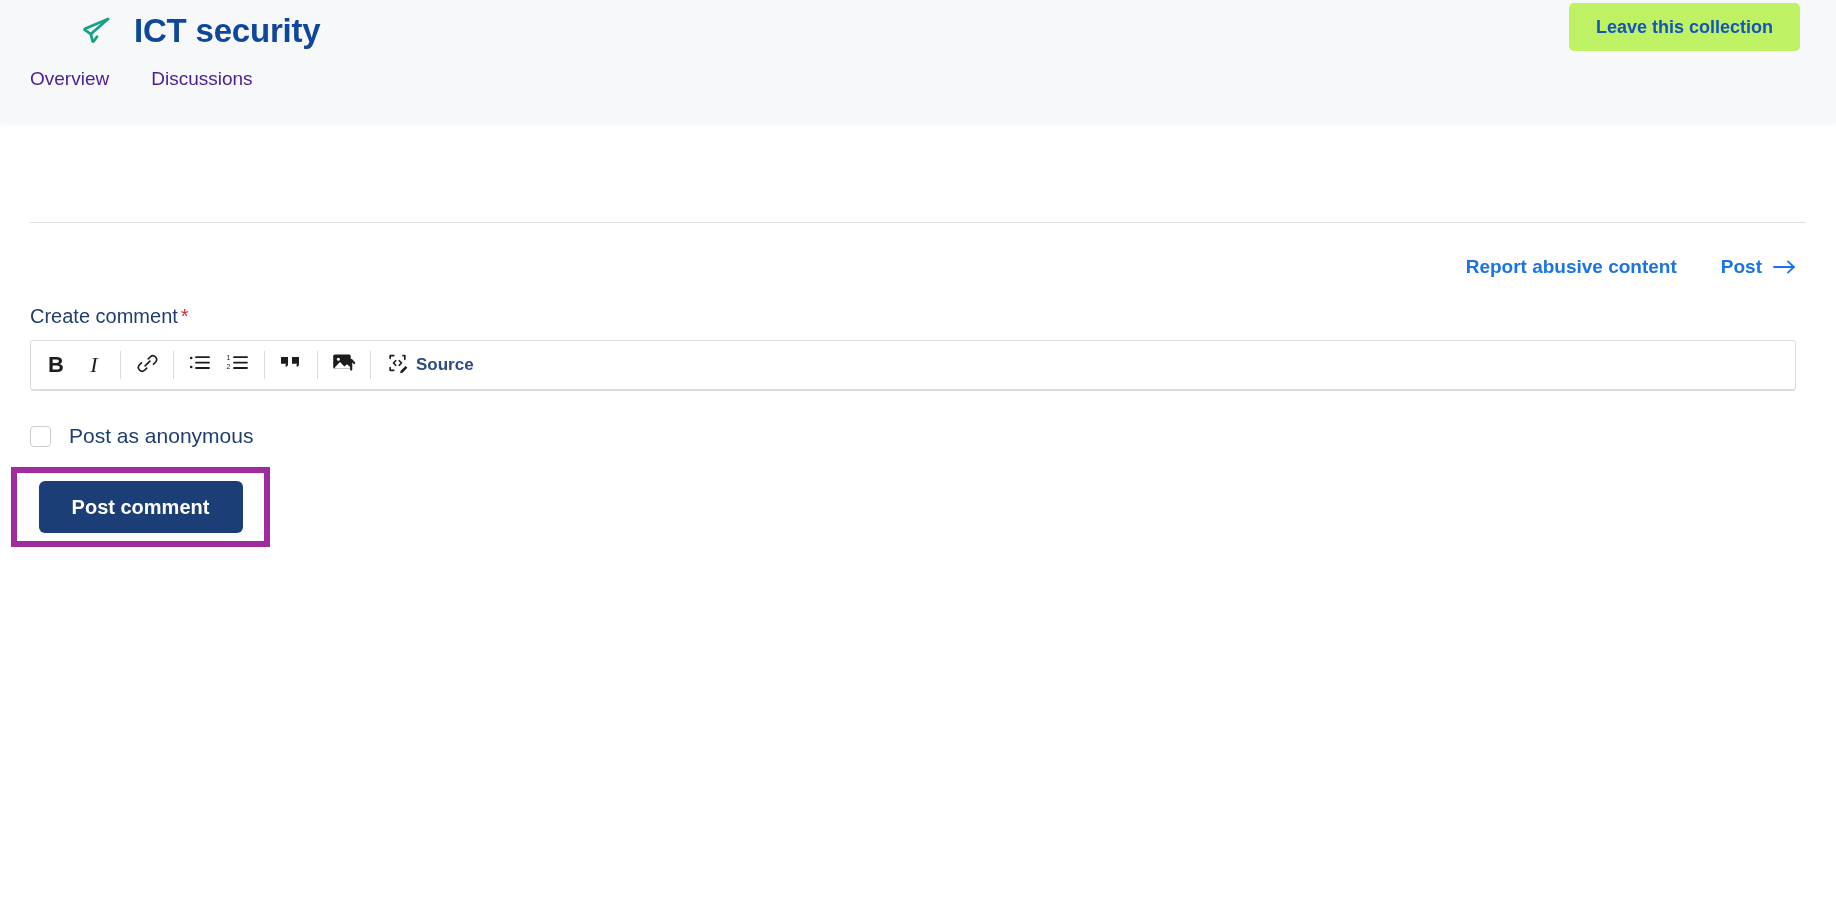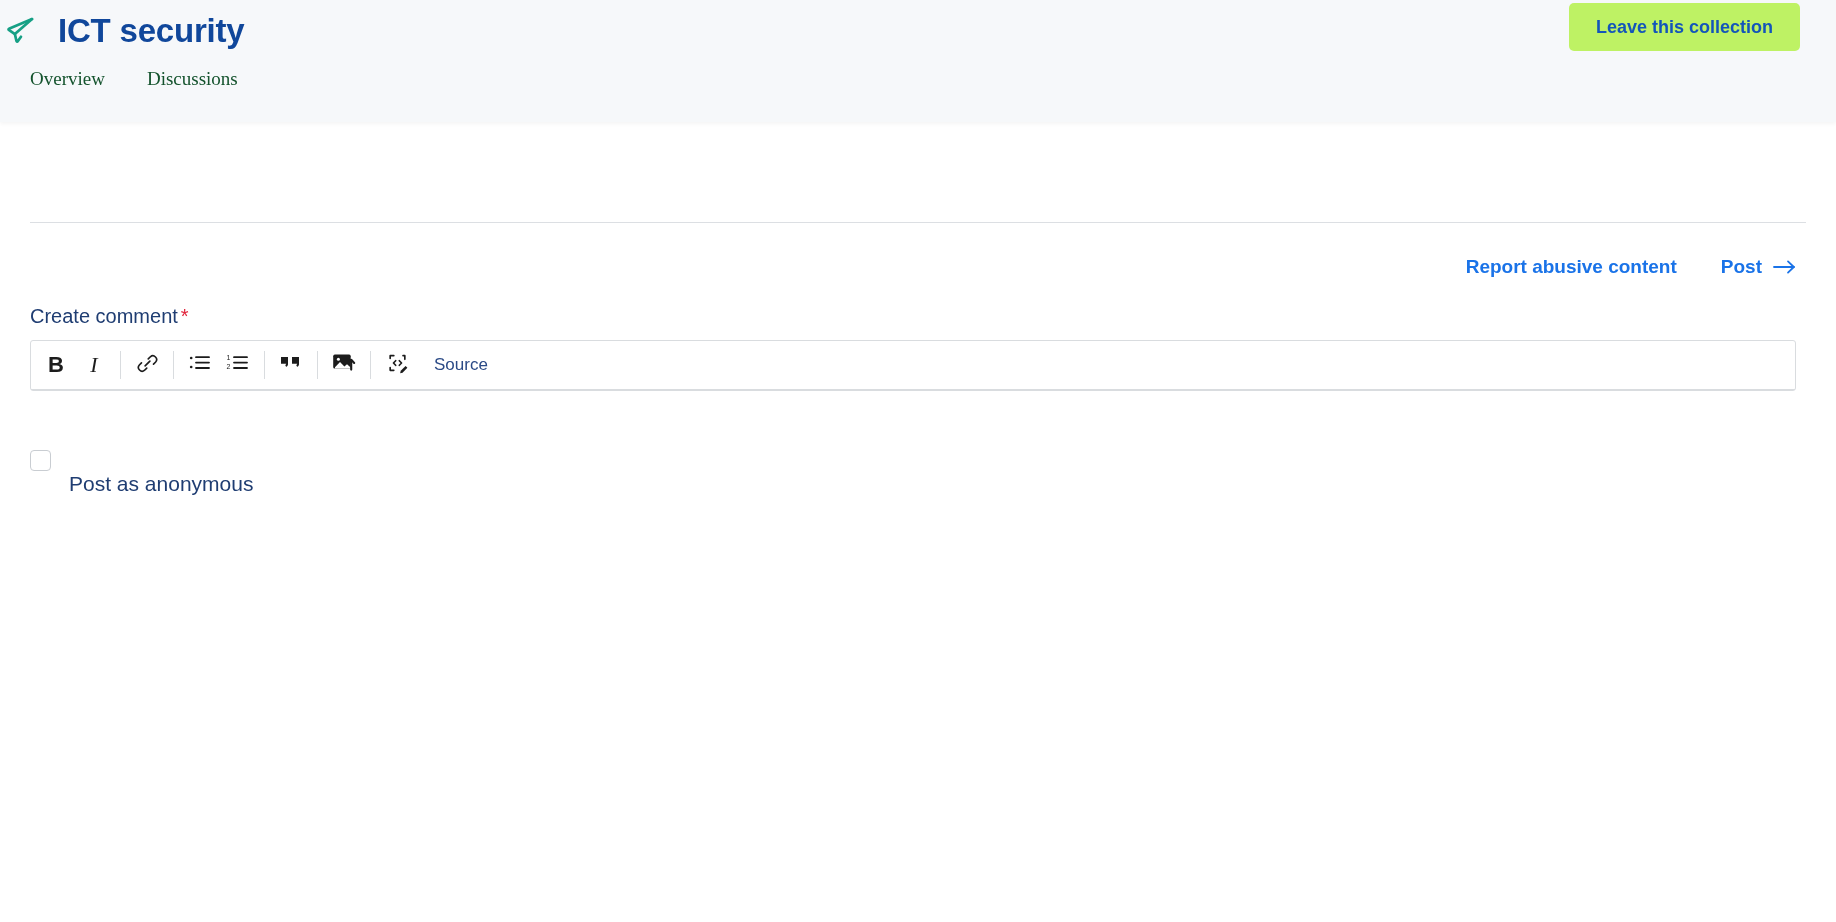--- a/index.html
+++ b/index.html
@@ -18,20 +18,22 @@
     width: 1836px;
     height: 122px;
     background: #f6f8fa;
     box-shadow: 0 2px 4px rgba(0,0,0,0.045);
   }
 
   .header-top {
     display: flex;
     align-items: center;
     height: 62px;
+    padding-left: 46px;
+    margin-left: 30px;
   }
 
   .brand-icon {
     width: 40px;
     height: 40px;
     flex: 0 0 40px;
     display: flex;
     align-items: center;
     justify-content: center;
   }
@@ -67,25 +69,25 @@
   .tabs {
     display: flex;
     align-items: flex-start;
     padding-left: 30px;
     margin-top: 6px;
     gap: 42px;
   }
 
   .tab {
     font-size: 19px;
-    color: #14532d;
+    color: #4c1d95;
     background: none;
     border: none;
     padding: 0;
-    font-family: Liberation Serif, serif;
+    font-family: Liberation Sans, sans-serif;
     cursor: pointer;
     white-space: nowrap;
   }
 
   
   .main {
     position: relative;
     width: 1836px;
     padding: 0 30px;
   }
@@ -175,29 +177,30 @@
   .tool-sep {
     width: 1px;
     height: 28px;
     background: #d9dcdf;
     margin: 0 7px;
   }
 
   .source-btn {
     display: flex;
     align-items: center;
-    gap: 25px;
+    gap: 7px;
     height: 38px;
     padding: 0 8px;
     background: none;
     border: none;
     cursor: pointer;
     font-size: 17px;
     color: #2b4a86;
     font-family: "Liberation Sans", sans-serif;
+    font-weight: bold;
   }
 
   .editor-body {
     height: 252px;
     padding: 14px 14px 0 14px;
     font-size: 19px;
     color: #2b2b2b;
     line-height: 1.4;
     overflow: hidden;
     cursor: text;
@@ -218,21 +221,20 @@
     border-radius: 4px;
     background: #ffffff;
     cursor: pointer;
     flex: 0 0 21px;
   }
 
   .checkbox-label {
     font-size: 21px;
     color: #1f3d72;
     cursor: pointer;
-    margin-top: 48px;
   }
 
   .post-wrap {
     margin-top: 19px;
     margin-left: -19px;
     width: 259px;
     height: 80px;
     border: 6px solid #a02b9e;
     display: flex;
     align-items: center;
@@ -379,14 +381,17 @@
       </button>
     </div>
 
   </div>
 
   <div class="checkbox-row">
     <span class="checkbox-box"></span>
     <span class="checkbox-label">Post as anonymous</span>
   </div>
 
+  <div class="post-wrap">
+    <button class="post-btn">Post comment</button>
+  </div>
 
 </div>
 
 </body></html>

